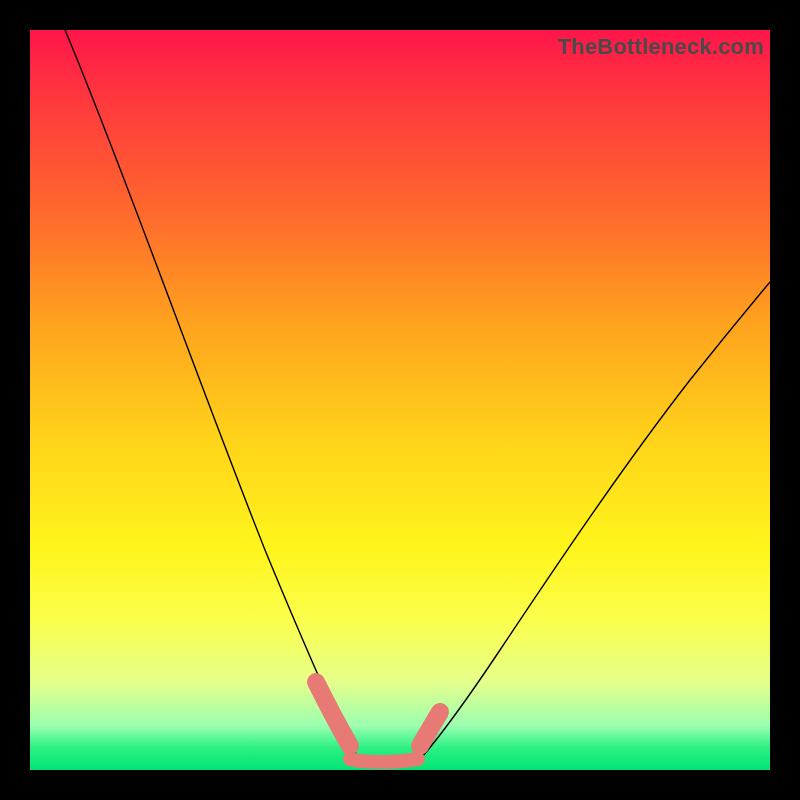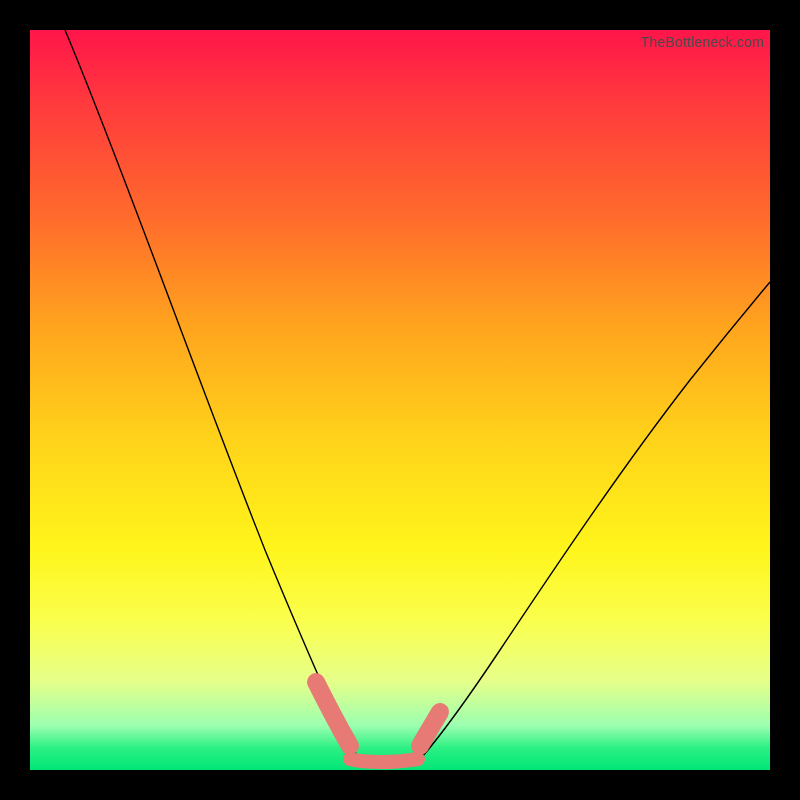--- a/index.html
+++ b/index.html
@@ -27,22 +27,22 @@
       #e6ff8a 88%,
       #9cffb0 94%,
       #2cf083 97%,
       #00e676 100%);
   }
   .watermark {
     position: absolute;
     top: 34px;
     right: 36px;
     font-family: Arial, Helvetica, sans-serif;
-    font-size: 14px;
-    font-weight: 400;
+    font-size: 22px;
+    font-weight: 700;
     color: #4a4a4a;
     letter-spacing: 0.2px;
     user-select: none;
   }
   svg.curves {
     position: absolute;
     left: 30px;
     top: 30px;
     width: 740px;
     height: 740px;

